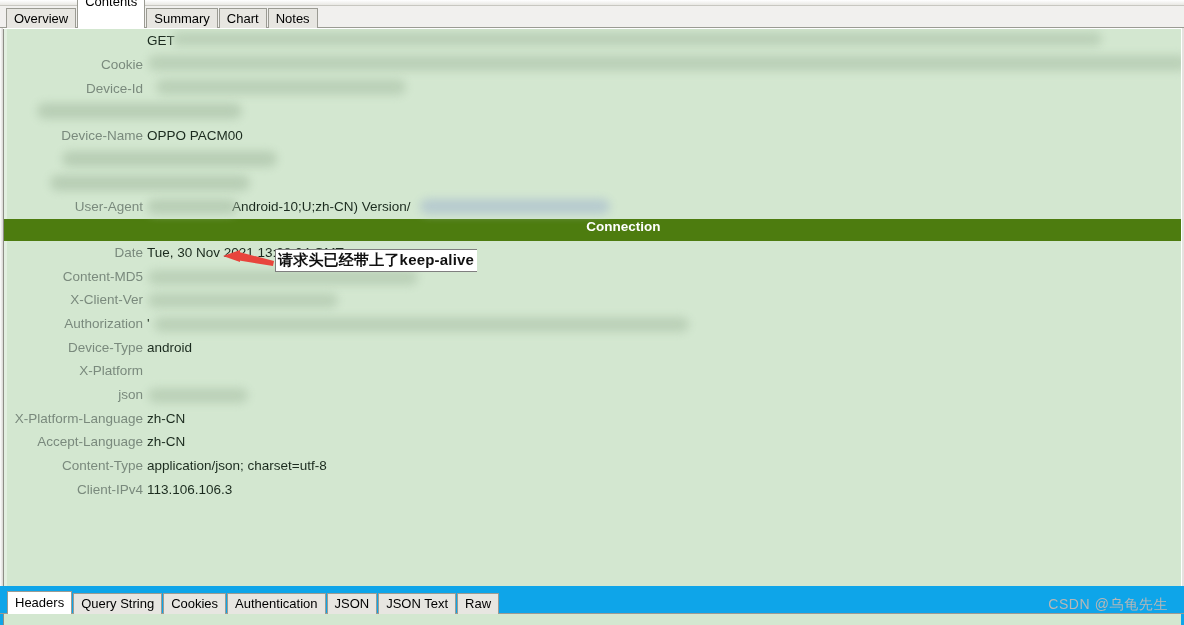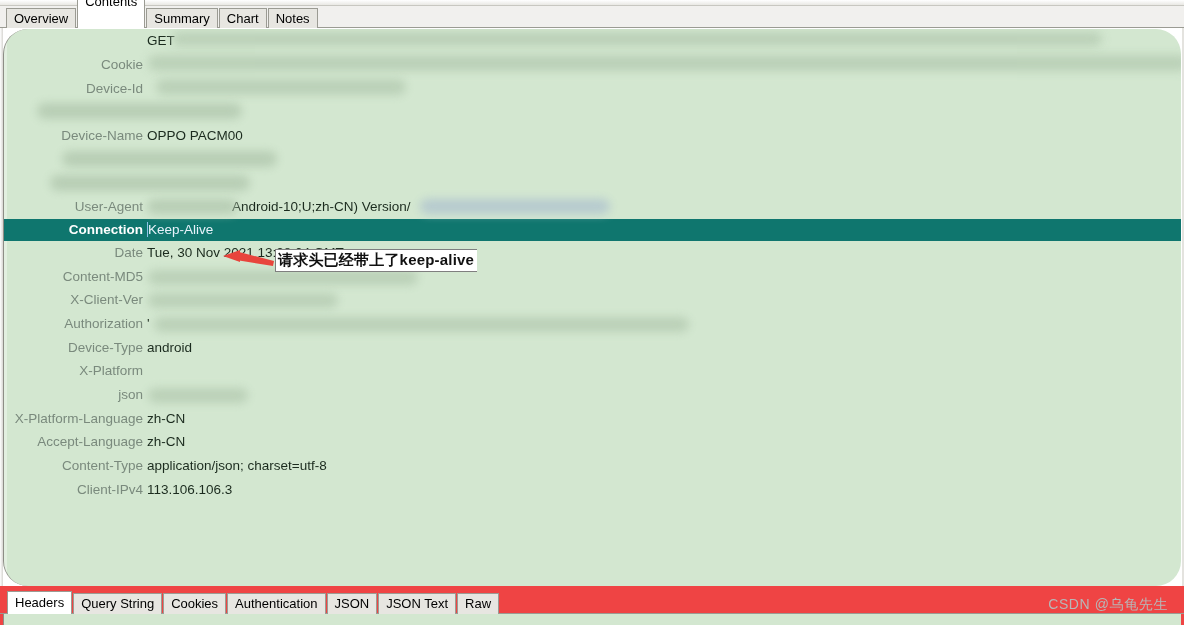--- a/index.html
+++ b/index.html
@@ -70,21 +70,20 @@
   .content-pane {
     position: absolute;
     left: 3px;
     top: 29px;
     width: 1178px;
     height: 557px;
     background: #d3e7d0;
     border-left: 1px solid #8d8d86;
     box-sizing: border-box;
     overflow: hidden;
-    border-radius: 25px;
   }
   .pane-inner-edge {
     position: absolute;
     left: 0; top: 0;
     width: 3px; height: 100%;
     background: #ffffff;
     opacity: .35;
   }
 
   
@@ -113,22 +112,23 @@
   }
   .hdr-row .val {
     color: #1b2b1e;
     flex: 1 1 auto;
     position: relative;
     overflow: hidden;
   }
 
   
   .hdr-row.selected {
-    background: #0f766e;
+    background: #4d7c0f;
     height: 22px;
+    flex-direction: column;
   }
   .hdr-row.selected .lbl {
     color: #ffffff;
     font-weight: bold;
   }
   .hdr-row.selected .val {
     color: #e8f3fb;
     border-left: 1px solid #8fc4e8;
     padding-left: 0;
   }
@@ -174,21 +174,21 @@
     text-align: right;
   }
 
   
   .bottom-tabstrip {
     position: absolute;
     left: 0;
     top: 586px;
     width: 1184px;
     height: 39px;
-    background: #ef4444;
+    background: #0ea5e9;
     box-sizing: border-box;
   }
   .bottom-tabs-row {
     position: absolute;
     left: 7px;
     top: 5px;
     display: flex;
     align-items: flex-end;
     height: 23px;
   }

